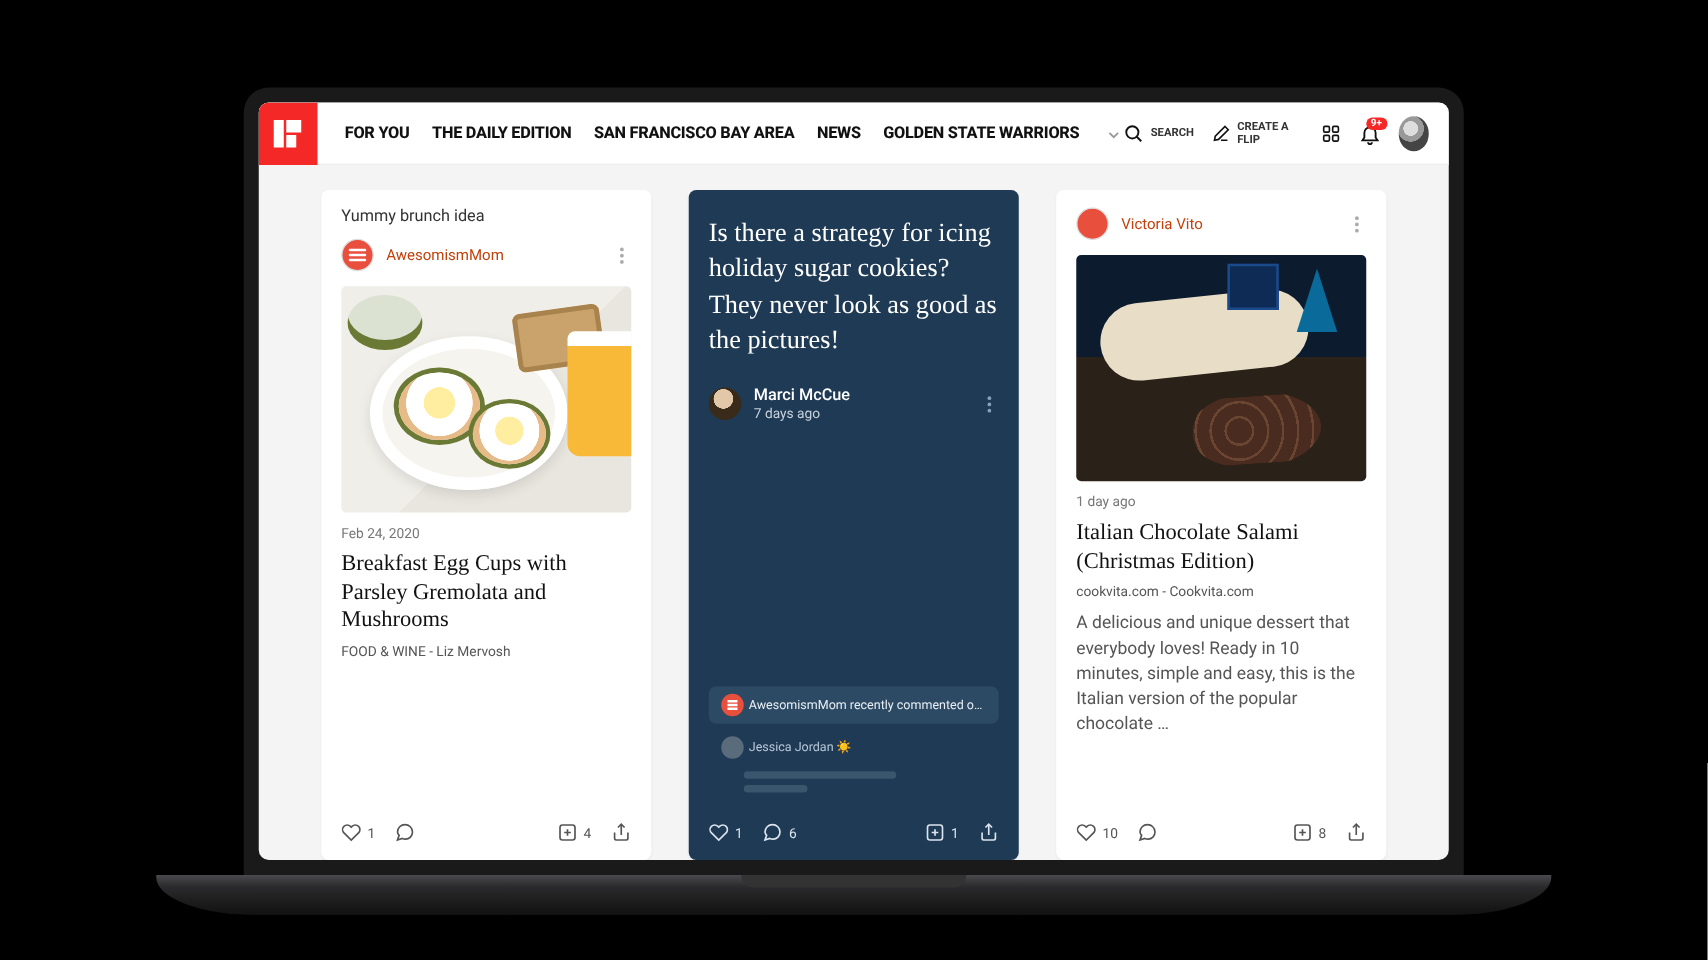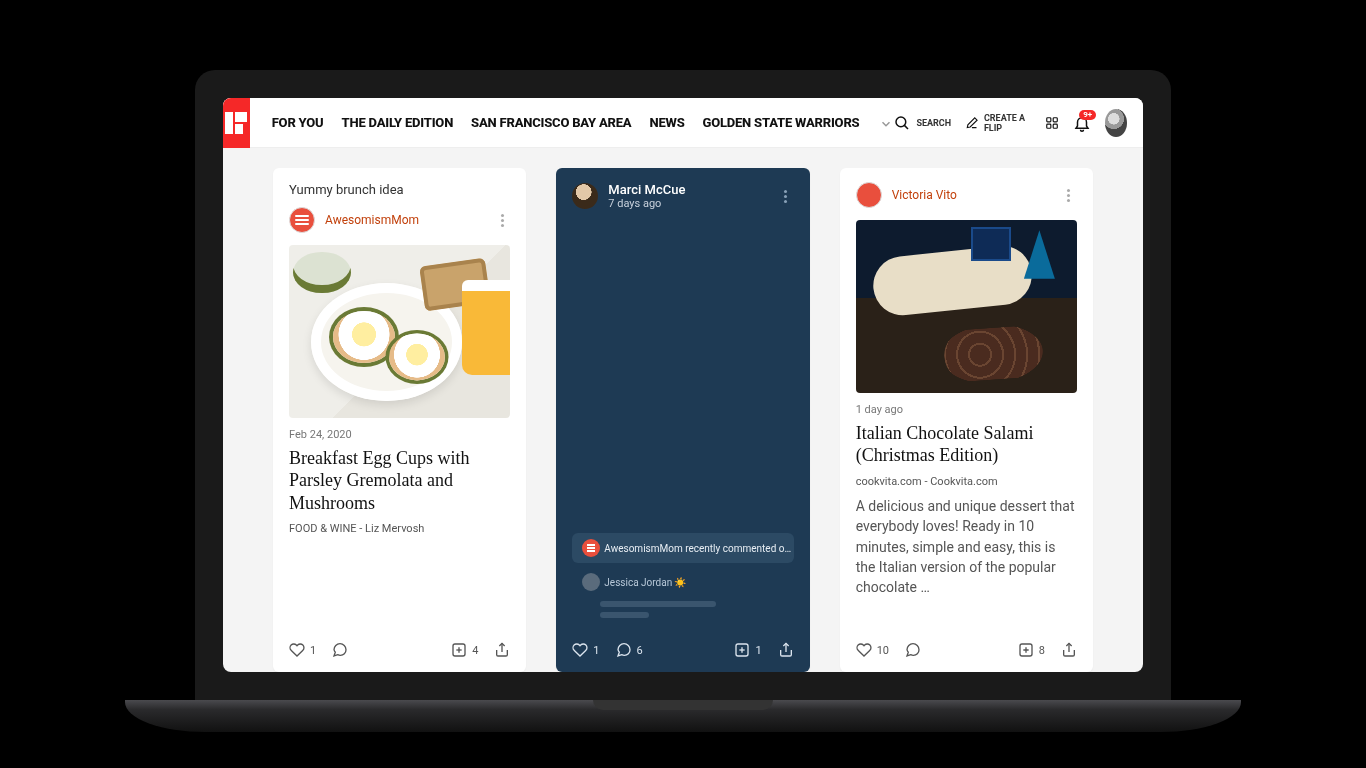--- a/index.html
+++ b/index.html
@@ -12,21 +12,21 @@
     position: relative;
   }
   .laptop-frame {
     position: absolute;
     left: 195px;
     top: 70px;
     width: 976px;
     height: 630px;
     background: #1a1a1a;
     border-radius: 20px 20px 0 0;
-    padding: 28px;
+    padding: 12px;
   }
   .laptop-base {
     position: absolute;
     left: 125px;
     top: 700px;
     width: 1116px;
     height: 32px;
     background: linear-gradient(to bottom, #4a4a4e 0%, #2a2a2c 30%, #111 100%);
     border-radius: 0 0 80px 80px / 0 0 30px 30px;
   }
@@ -365,20 +365,21 @@
                 <path d="M4 12v7a2 2 0 002 2h12a2 2 0 002-2v-7"></path>
                 <polyline points="16 6 12 2 8 6"></polyline>
                 <line x1="12" y1="2" x2="12" y2="15"></line>
               </svg>
           </div>
         </div>
       </div>
 
       <div class="card dark">
         <div class="card-inner">
+          <div class="title">Is there a strategy for icing holiday sugar cookies? They never look as good as the pictures!</div>
           <div class="byline">
             <div class="avatar"></div>
             <div>
               <div class="byline-name">Marci McCue</div>
               <div class="byline-sub">7 days ago</div>
             </div>
             <div class="more-dots">
                 <span></span>
                 <span></span>
                 <span></span>

